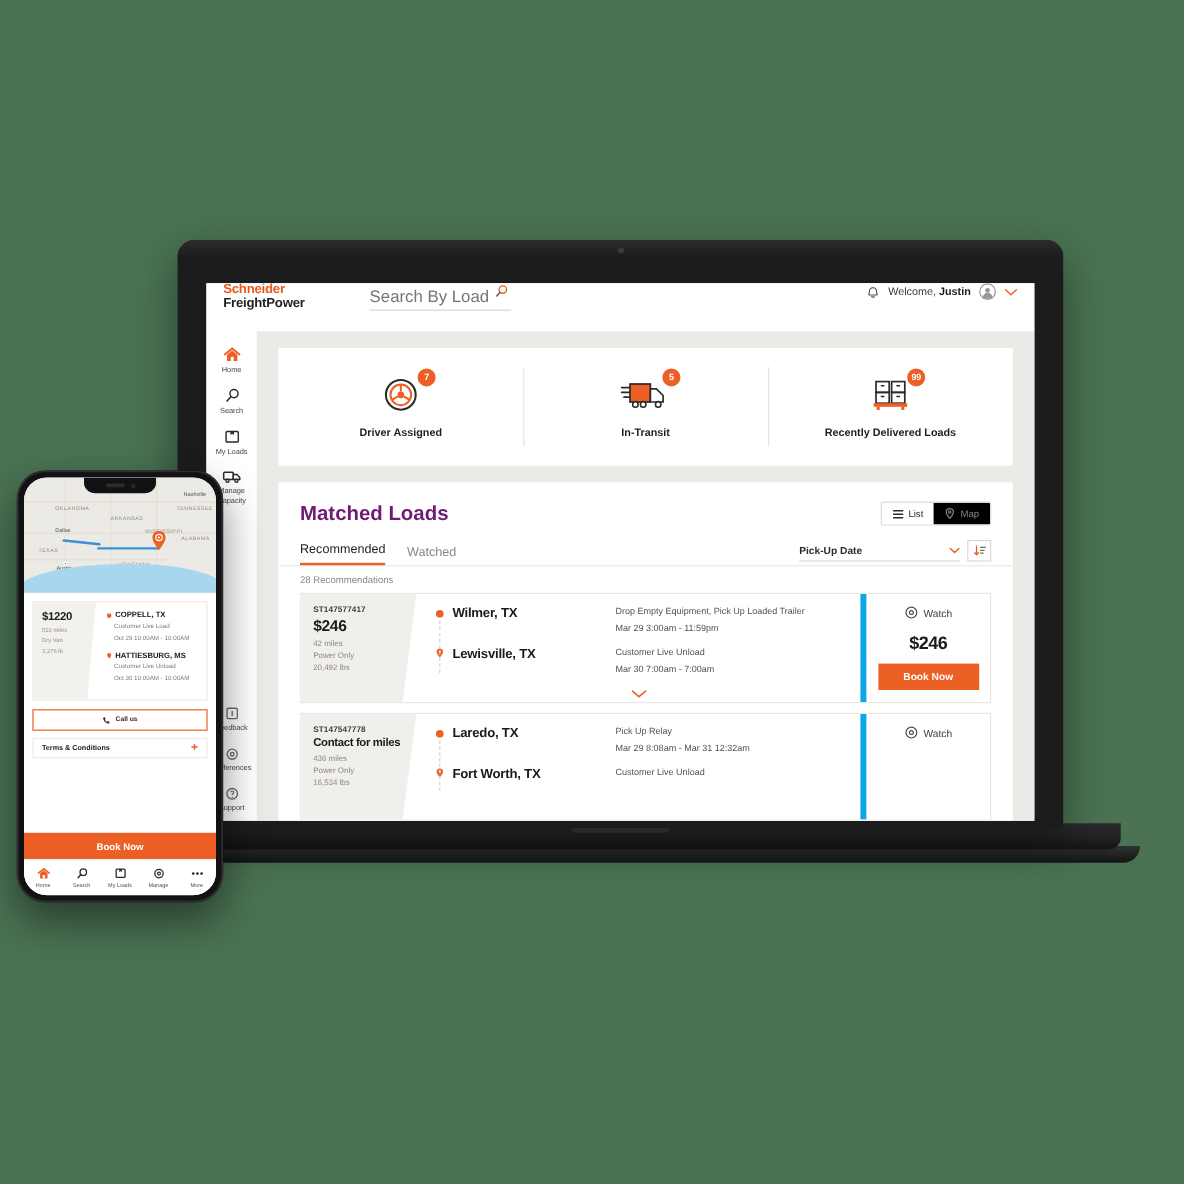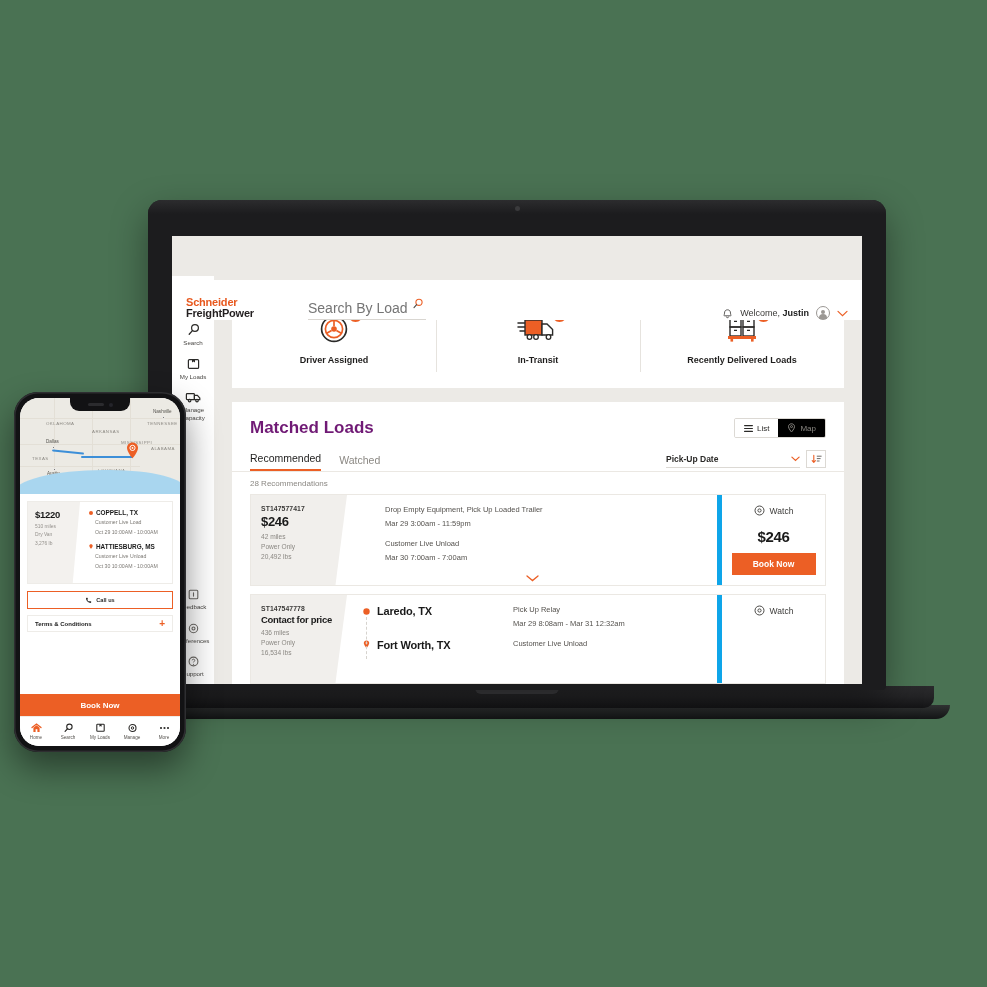--- a/index.html
+++ b/index.html
@@ -40,21 +40,21 @@
   .lt-foot {
     position: absolute; left: -64px; top: 505px; width: 866px; height: 14px;
     background: linear-gradient(180deg,#2e2e30,#101012);
     border-radius: 0 0 30px 30px; opacity:.95;
   }
 
   
   .app { position:absolute; inset:0; background:#eceae6; }
   .topbar {
     position:absolute; left:0; top:0; right:0; height:40px; background:#fff;
-    display:flex; align-items:flex-end; z-index:4;margin-top:44px;
+    display:flex; align-items:flex-start; z-index:4;
   }
   .brand { margin-left:14px; width:108px; line-height:1.05; }
   .brand .b1 { color:#e8591f; font-weight:bold; font-size:11px; letter-spacing:-.2px; }
   .brand .b2 { color:#231f20; font-weight:bold; font-size:11px; letter-spacing:-.2px; }
   .searchwrap { margin-left:14px; width:118px; position:relative; }
   .searchwrap input {
     width:100%; border:0; border-bottom:1px solid #d9d6d1; background:transparent;
     font-family:"Liberation Sans",sans-serif; font-size:14px; color:#6b6762;
     padding:3px 16px 3px 0; outline:none;
   }
@@ -436,20 +436,40 @@
                 <div class="lc-left">
                   <div class="lid">ST147577417</div>
                   <div class="price">$246</div>
                   <div class="meta">
                     <div>42 miles</div>
                     <div>Power Only</div>
                     <div>20,492 lbs</div>
                   </div>
                 </div>
                 <div class="lc-mid">
+                  <div class="stops">
+                    <div class="stopline"></div>
+                    <div class="stop">
+                      <span style="margin-top:3px">
+                        <svg width="7" height="7" viewBox="0 0 7 7">
+                              <circle cx="3.5" cy="3.5" r="3.2" fill="#ec5f25"></circle>
+                            </svg>
+                      </span>
+                      <span class="city">Wilmer, TX</span>
+                    </div>
+                    <div class="stop">
+                      <span style="margin-top:1px">
+                        <svg width="7" height="9" viewBox="0 0 7 9">
+                          <path d="M3.5.4C1.9.4.8 1.5.8 3c0 1.8 2.7 5.2 2.7 5.2S6.2 4.8 6.2 3C6.2 1.5 5.1.4 3.5.4z" fill="#ec5f25"></path>
+                          <circle cx="3.5" cy="2.9" r=".9" fill="#fff"></circle>
+                        </svg>
+                      </span>
+                      <span class="city">Lewisville, TX</span>
+                    </div>
+                  </div>
                   <div class="details">
                     <div class="det">
                       <div class="t1">Drop Empty Equipment, Pick Up Loaded Trailer</div>
                       <div class="t2">Mar 29 3:00am - 11:59pm</div>
                     </div>
                     <div class="det">
                       <div class="t1">Customer Live Unload</div>
                       <div class="t2">Mar 30 7:00am - 7:00am</div>
                     </div>
                   </div>
@@ -470,21 +490,21 @@
                     <span>Watch</span>
                   </div>
                   <div class="rprice">$246</div>
                   <div class="booknow">Book Now</div>
                 </div>
               </div>
 
               <div class="loadcard">
                 <div class="lc-left">
                   <div class="lid">ST147547778</div>
-                  <div class="price small">Contact for price</div>
+                  <div class="price small">Contact for miles</div>
                   <div class="meta">
                     <div>436 miles</div>
                     <div>Power Only</div>
                     <div>16,534 lbs</div>
                   </div>
                 </div>
                 <div class="lc-mid">
                   <div class="stops">
                     <div class="stopline"></div>
                     <div class="stop">

